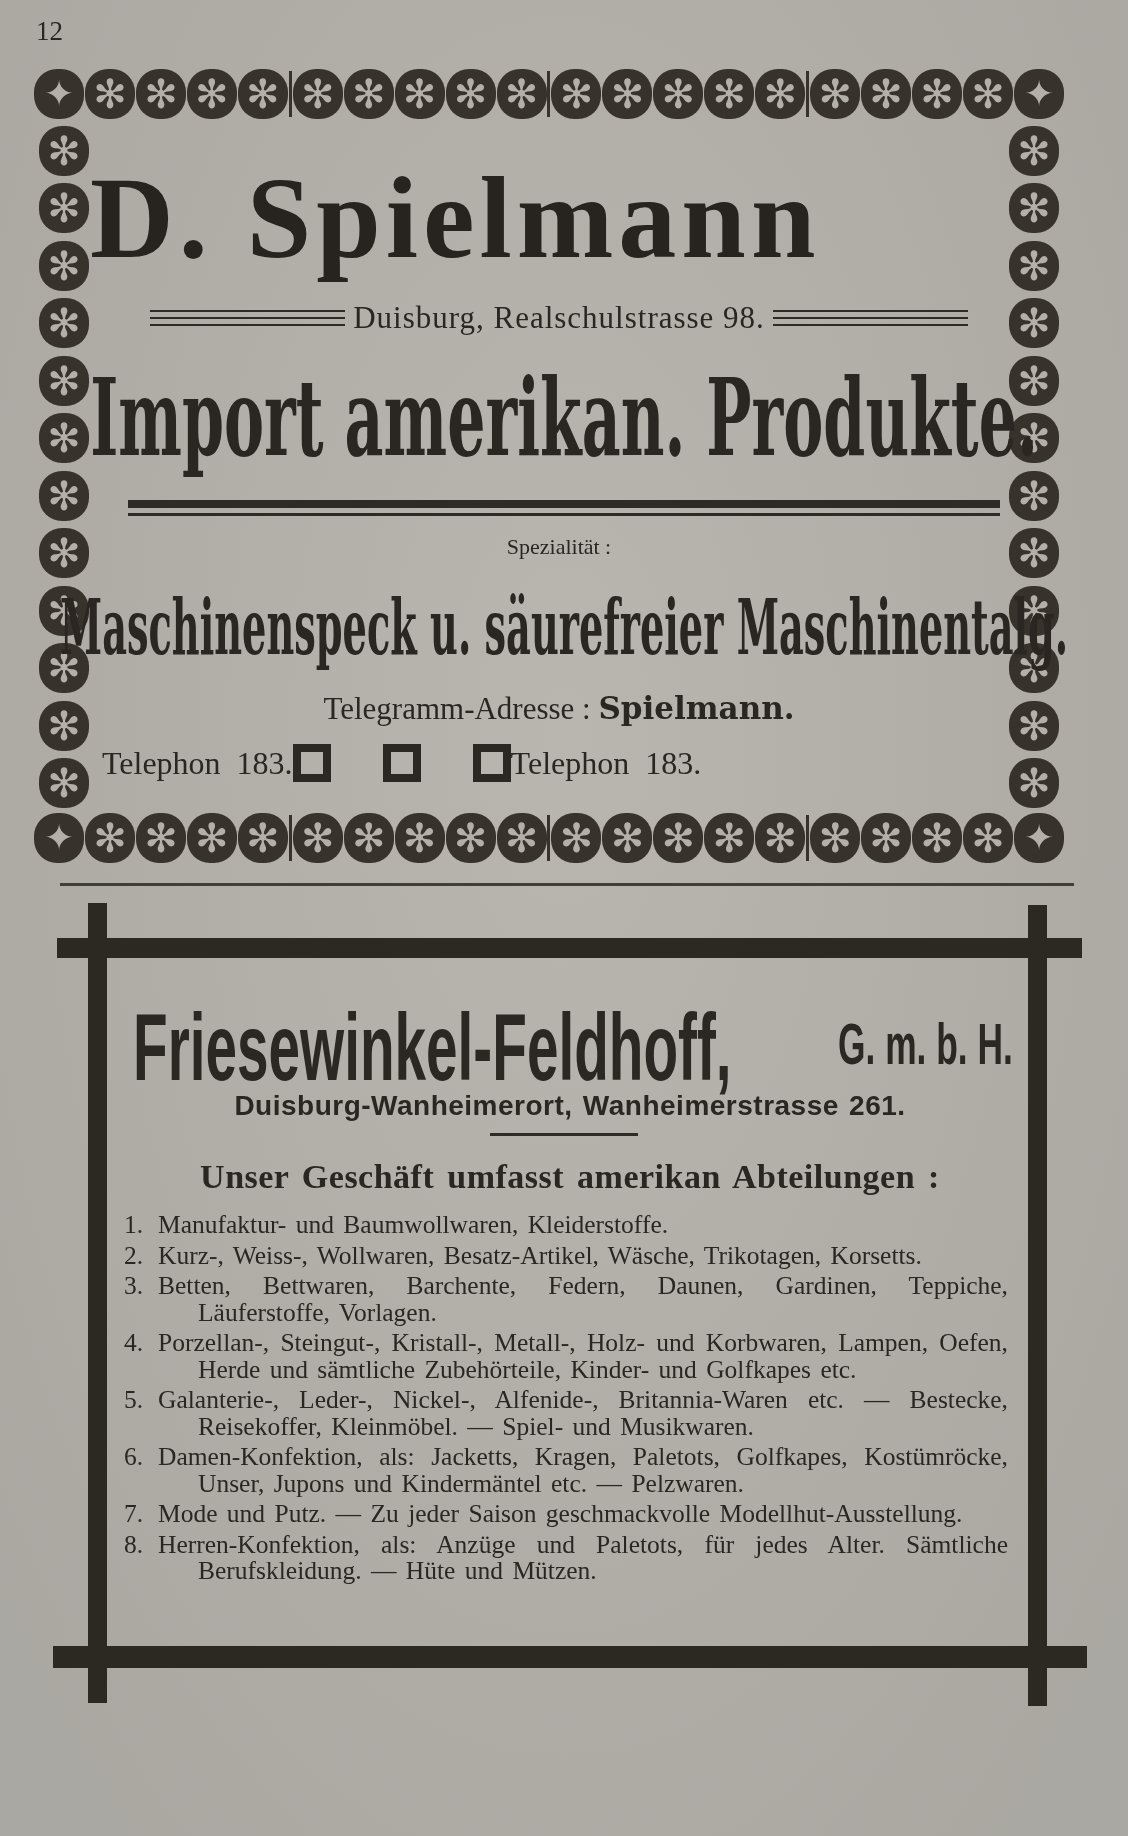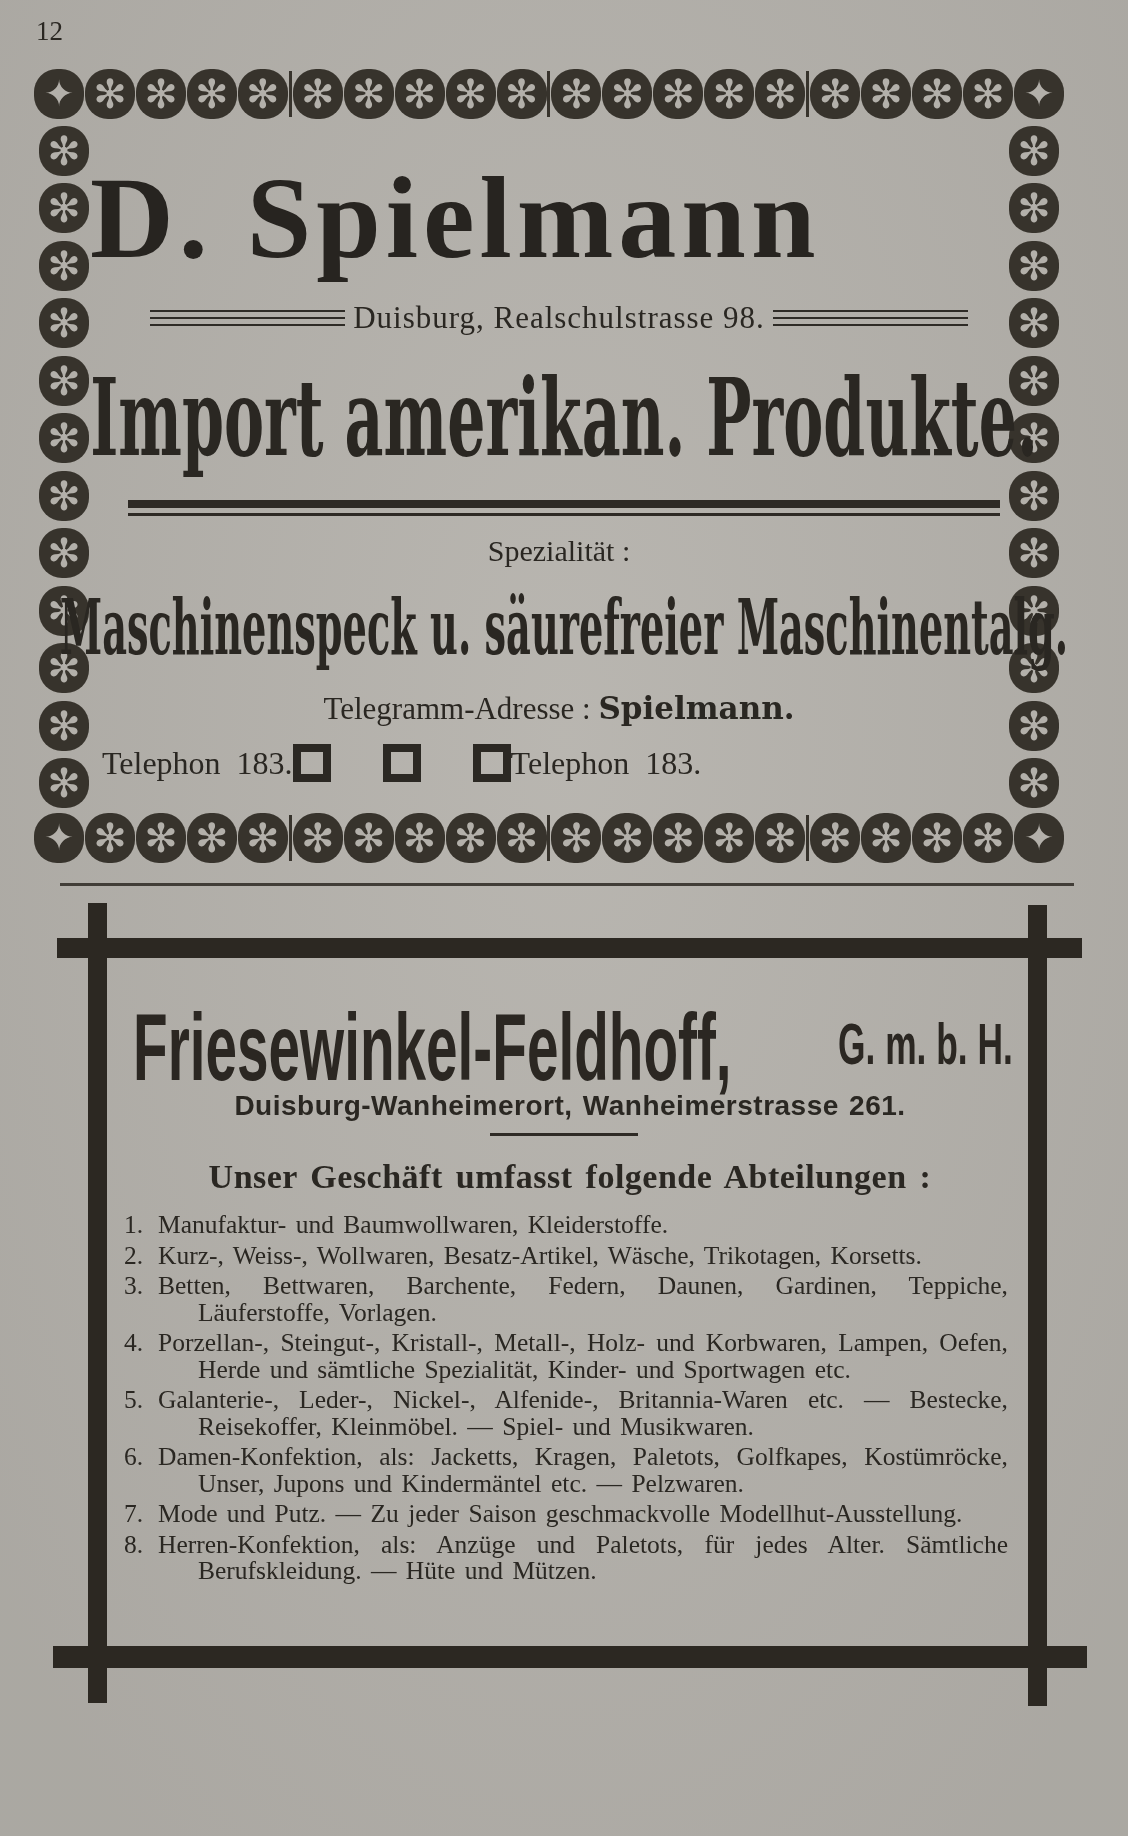--- a/index.html
+++ b/index.html
@@ -57,21 +57,21 @@
 
   .ad1-headline{
     position:absolute;left:50%;top:362px;
     transform:translateX(-50%) scale(0.64,1.14);transform-origin:center top;
     white-space:nowrap;font-family:"DejaVu Serif", serif;font-weight:bold;
     font-size:94px;line-height:1.05;color:#2a2722;
   }
   .headline-rule-thick{position:absolute;left:50%;top:500px;transform:translateX(-50%);width:872px;height:8px;background:#2e2a25;}
   .headline-rule-thin{position:absolute;left:50%;top:513px;transform:translateX(-50%);width:872px;height:3px;background:#2e2a25;}
 
-  .specialty-label{position:absolute;left:0;right:10px;top:534px;text-align:center;font-size:30px;}
+  .specialty-label{position:absolute;left:0;right:10px;top:534px;text-align:center;font-size:22px;}
   .specialty-line{
     position:absolute;left:50%;top:588px;
     transform:translateX(-50%) scale(0.58,1.16);transform-origin:center top;
     white-space:nowrap;font-family:"DejaVu Serif", serif;font-weight:bold;
     font-size:66px;line-height:1.05;color:#2a2722;
   }
   .telegram-line{position:absolute;left:0;right:10px;top:690px;text-align:center;font-size:31px;}
   .telegram-name{font-family:"DejaVu Serif", serif;font-weight:bold;font-size:31px;}
   .phone-row{
     position:absolute;left:102px;width:906px;top:740px;height:46px;
@@ -251,21 +251,21 @@
     <div class="bar hbar-bottom" data-interactable="false"></div>
     <div class="bar vbar-left" data-interactable="false"></div>
     <div class="bar vbar-right" data-interactable="false"></div>
 
     <div class="ad2-company" data-interactable="false">Friesewinkel-Feldhoff,</div>
     <div class="ad2-company-suffix" data-interactable="false">G. m. b. H.</div>
 
     <div class="ad2-address" data-interactable="false">Duisburg-Wanheimerort, Wanheimerstrasse 261.</div>
     <div class="ad2-short-rule" data-interactable="false"></div>
 
-    <div class="ad2-intro" data-interactable="false">Unser Geschäft umfasst folgende Abteilungen :</div>
+    <div class="ad2-intro" data-interactable="false">Unser Geschäft umfasst amerikan Abteilungen :</div>
 
     <div class="dept-list" data-interactable="false">
       <div id="slot-first" data-interactable="false">
       <div class="item" data-interactable="false">
         <span class="num" data-interactable="false">1.</span>
         <span class="txt" data-interactable="false">Manufaktur- und Baumwollwaren, Kleiderstoffe.</span>
       </div>
     </div>
       <div id="slot-rest" data-interactable="false">
       <div class="item" data-interactable="false">
@@ -273,21 +273,21 @@
         <span class="txt" data-interactable="false">Kurz-, Weiss-, Wollwaren, Besatz-Artikel, Wäsche, Trikotagen, Korsetts.</span>
       </div>
 
       <div class="item" data-interactable="false">
         <span class="num" data-interactable="false">3.</span>
         <span class="txt" data-interactable="false">Betten, Bettwaren, Barchente, Federn, Daunen, Gardinen, Teppiche, Läuferstoffe, Vorlagen.</span>
       </div>
 
       <div class="item" data-interactable="false">
         <span class="num" data-interactable="false">4.</span>
-        <span class="txt" data-interactable="false">Porzellan-, Steingut-, Kristall-, Metall-, Holz- und Korbwaren, Lampen, Oefen, Herde und sämtliche Spezialität, Kinder- und Sportwagen etc.</span>
+        <span class="txt" data-interactable="false">Porzellan-, Steingut-, Kristall-, Metall-, Holz- und Korbwaren, Lampen, Oefen, Herde und sämtliche Zubehörteile, Kinder- und Golfkapes etc.</span>
       </div>
 
       <div class="item" data-interactable="false">
         <span class="num" data-interactable="false">5.</span>
         <span class="txt" data-interactable="false">Galanterie-, Leder-, Nickel-, Alfenide-, Britannia-Waren etc. — Bestecke, Reisekoffer, Kleinmöbel. — Spiel- und Musikwaren.</span>
       </div>
 
       <div class="item" data-interactable="false">
         <span class="num" data-interactable="false">6.</span>
         <span class="txt" data-interactable="false">Damen-Konfektion, als: Jacketts, Kragen, Paletots, Golfkapes, Kostümröcke, Unser, Jupons und Kindermäntel etc. — Pelzwaren.</span>

